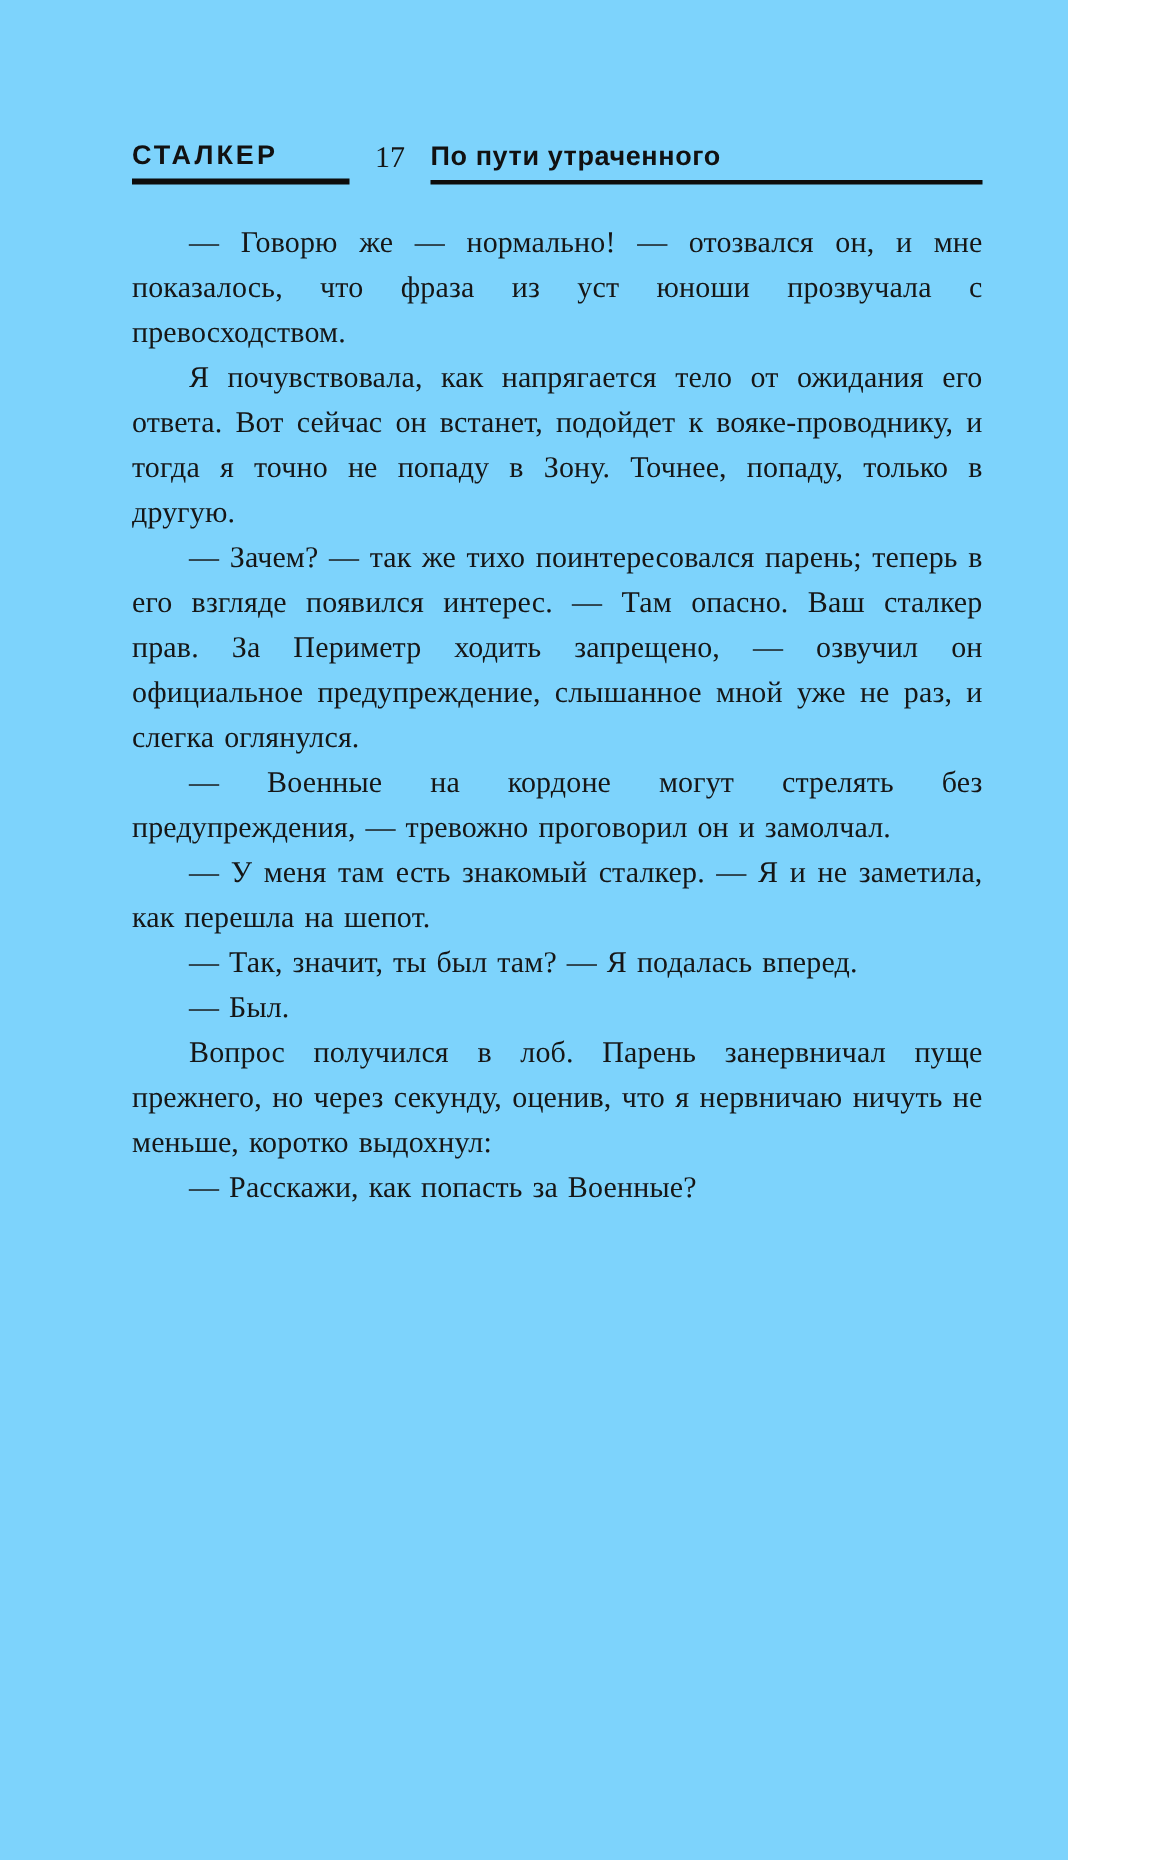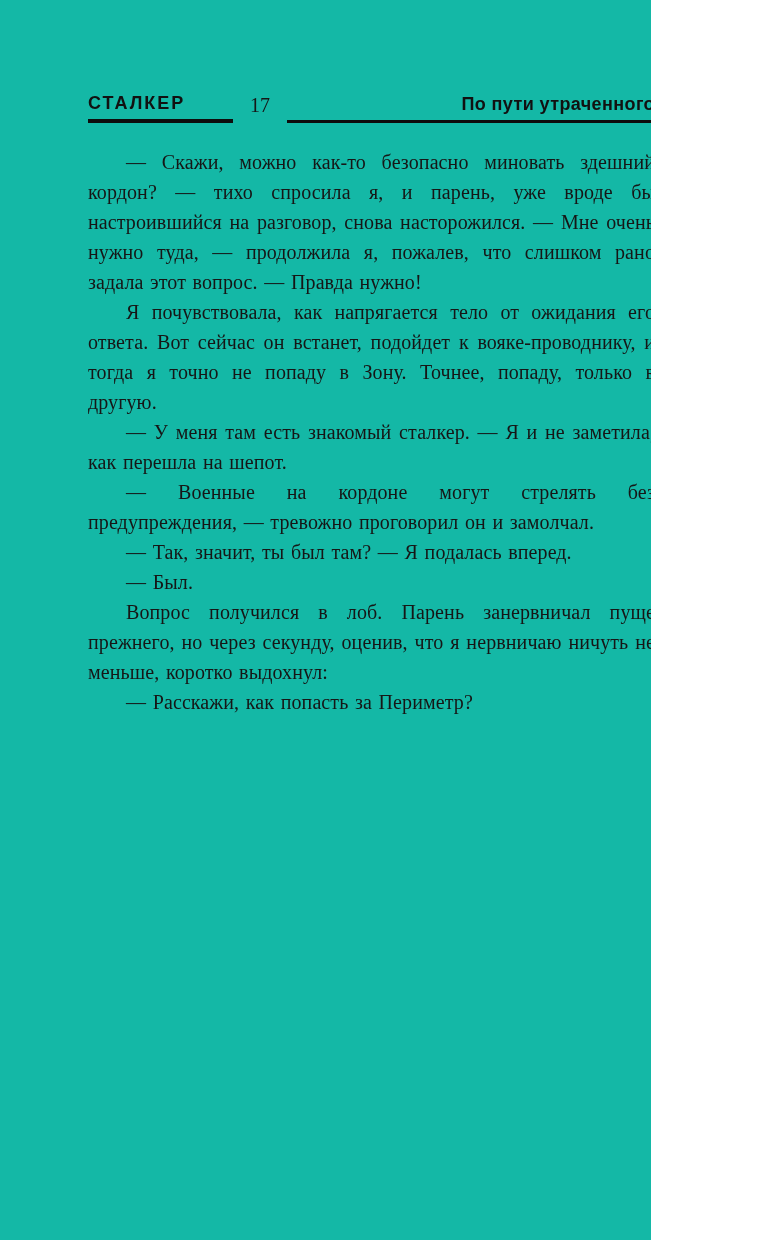--- a/index.html
+++ b/index.html
@@ -2,23 +2,23 @@
 <html><head>
 <meta charset="utf-8">
 <style>
   html, body {
     margin: 0;
     padding: 0;
     background: #ffffff;
   }
   .page {
     position: relative;
-    width: 651px;
+    width: 712px;
     height: 1240px;
-    background: #14b8a6;
+    background: #7dd3fc;
     color: #161616;
     overflow: hidden;
   }
 
   
   .header {
     position: absolute;
     left: 88px;
     top: 93px;
     width: 567px;
@@ -32,21 +32,21 @@
   .running-title {
     font-family: "Liberation Sans", sans-serif;
     font-weight: bold;
     font-size: 18px;
     line-height: 20px;
     letter-spacing: 2px;
     color: #111;
     white-space: nowrap;
   }
   .running-title.right {
-    text-align: right;
+    text-align: left;
     letter-spacing: 0.4px;
   }
   .page-number {
     font-family: "Liberation Serif", serif;
     font-size: 20px;
     line-height: 20px;
     color: #161616;
     padding-bottom: 8px;
   }
   .rule {
@@ -88,23 +88,24 @@
     <div class="col-num">
       <div class="page-number">17</div>
     </div>
     <div class="col-right">
       <div class="running-title right">По пути утраченного</div>
       <div class="rule"></div>
     </div>
   </div>
 
   <div class="body-text">
-    <p>— Скажи, можно как-то безопасно миновать здешний кордон? — тихо спросила я, и парень, уже вроде бы настроившийся на разговор, снова насторожился. — Мне очень нужно туда, — продолжила я, пожалев, что слишком рано задала этот вопрос. — Правда нужно!</p>
+    <p>— Говорю же — нормально! — отозвался он, и мне показалось, что фраза из уст юноши прозвучала с превосходством.</p>
     <p>Я почувствовала, как напрягается тело от ожидания его ответа. Вот сейчас он встанет, подойдет к вояке-проводнику, и тогда я точно не попаду в Зону. Точнее, попаду, только в другую.</p>
+    <p>— Зачем? — так же тихо поинтересовался парень; теперь в его взгляде появился интерес. — Там опасно. Ваш сталкер прав. За Периметр ходить запрещено, — озвучил он официальное предупреждение, слышанное мной уже не раз, и слегка оглянулся.</p>
+    <p>— Военные на кордоне могут стрелять без предупреждения, — тревожно проговорил он и замолчал.</p>
     <p>— У меня там есть знакомый сталкер. — Я и не заметила, как перешла на шепот.</p>
-    <p>— Военные на кордоне могут стрелять без предупреждения, — тревожно проговорил он и замолчал.</p>
     <p>— Так, значит, ты был там? — Я подалась вперед.</p>
     <p>— Был.</p>
     <p>Вопрос получился в лоб. Парень занервничал пуще прежнего, но через секунду, оценив, что я нервничаю ничуть не меньше, коротко выдохнул:</p>
-    <p>— Расскажи, как попасть за Периметр?</p>
+    <p>— Расскажи, как попасть за Военные?</p>
   </div>
 
 </div>
 
 </body></html>

